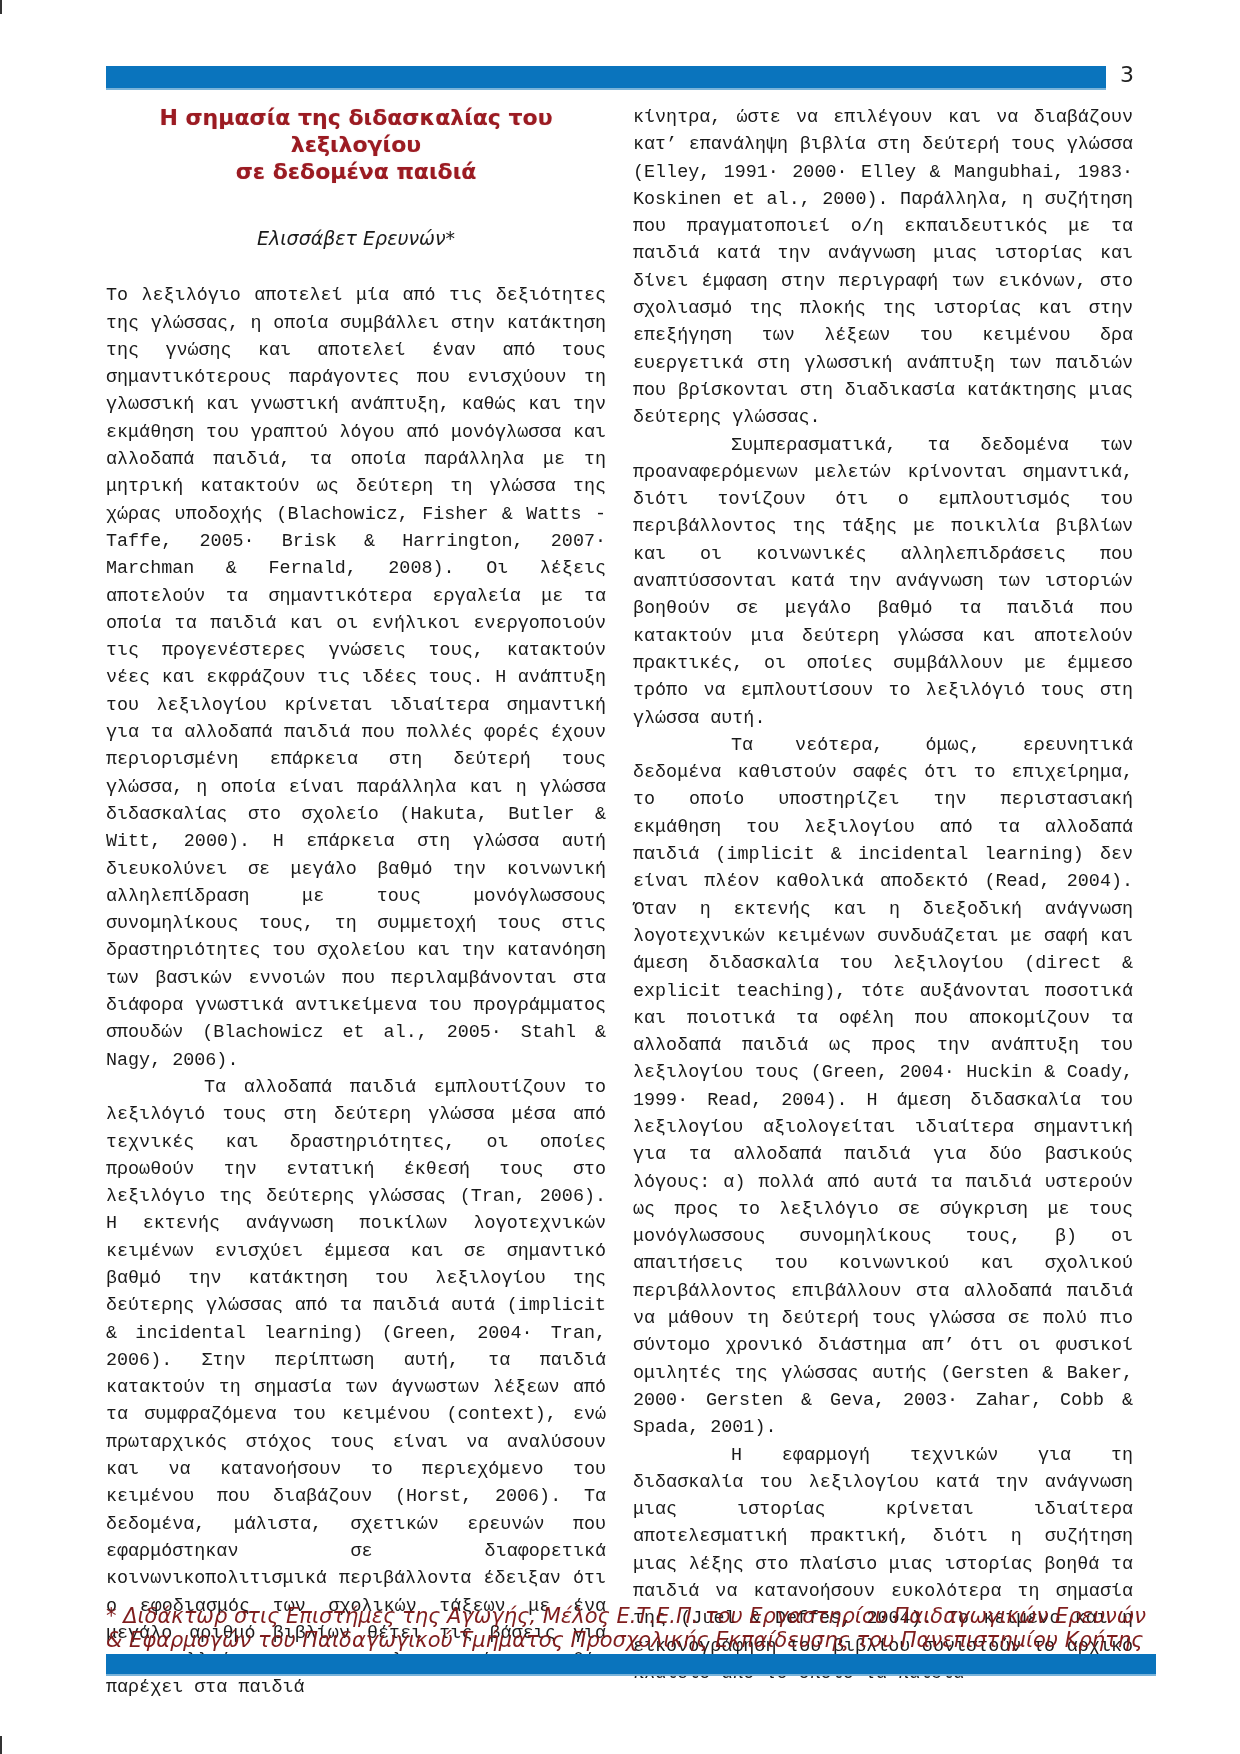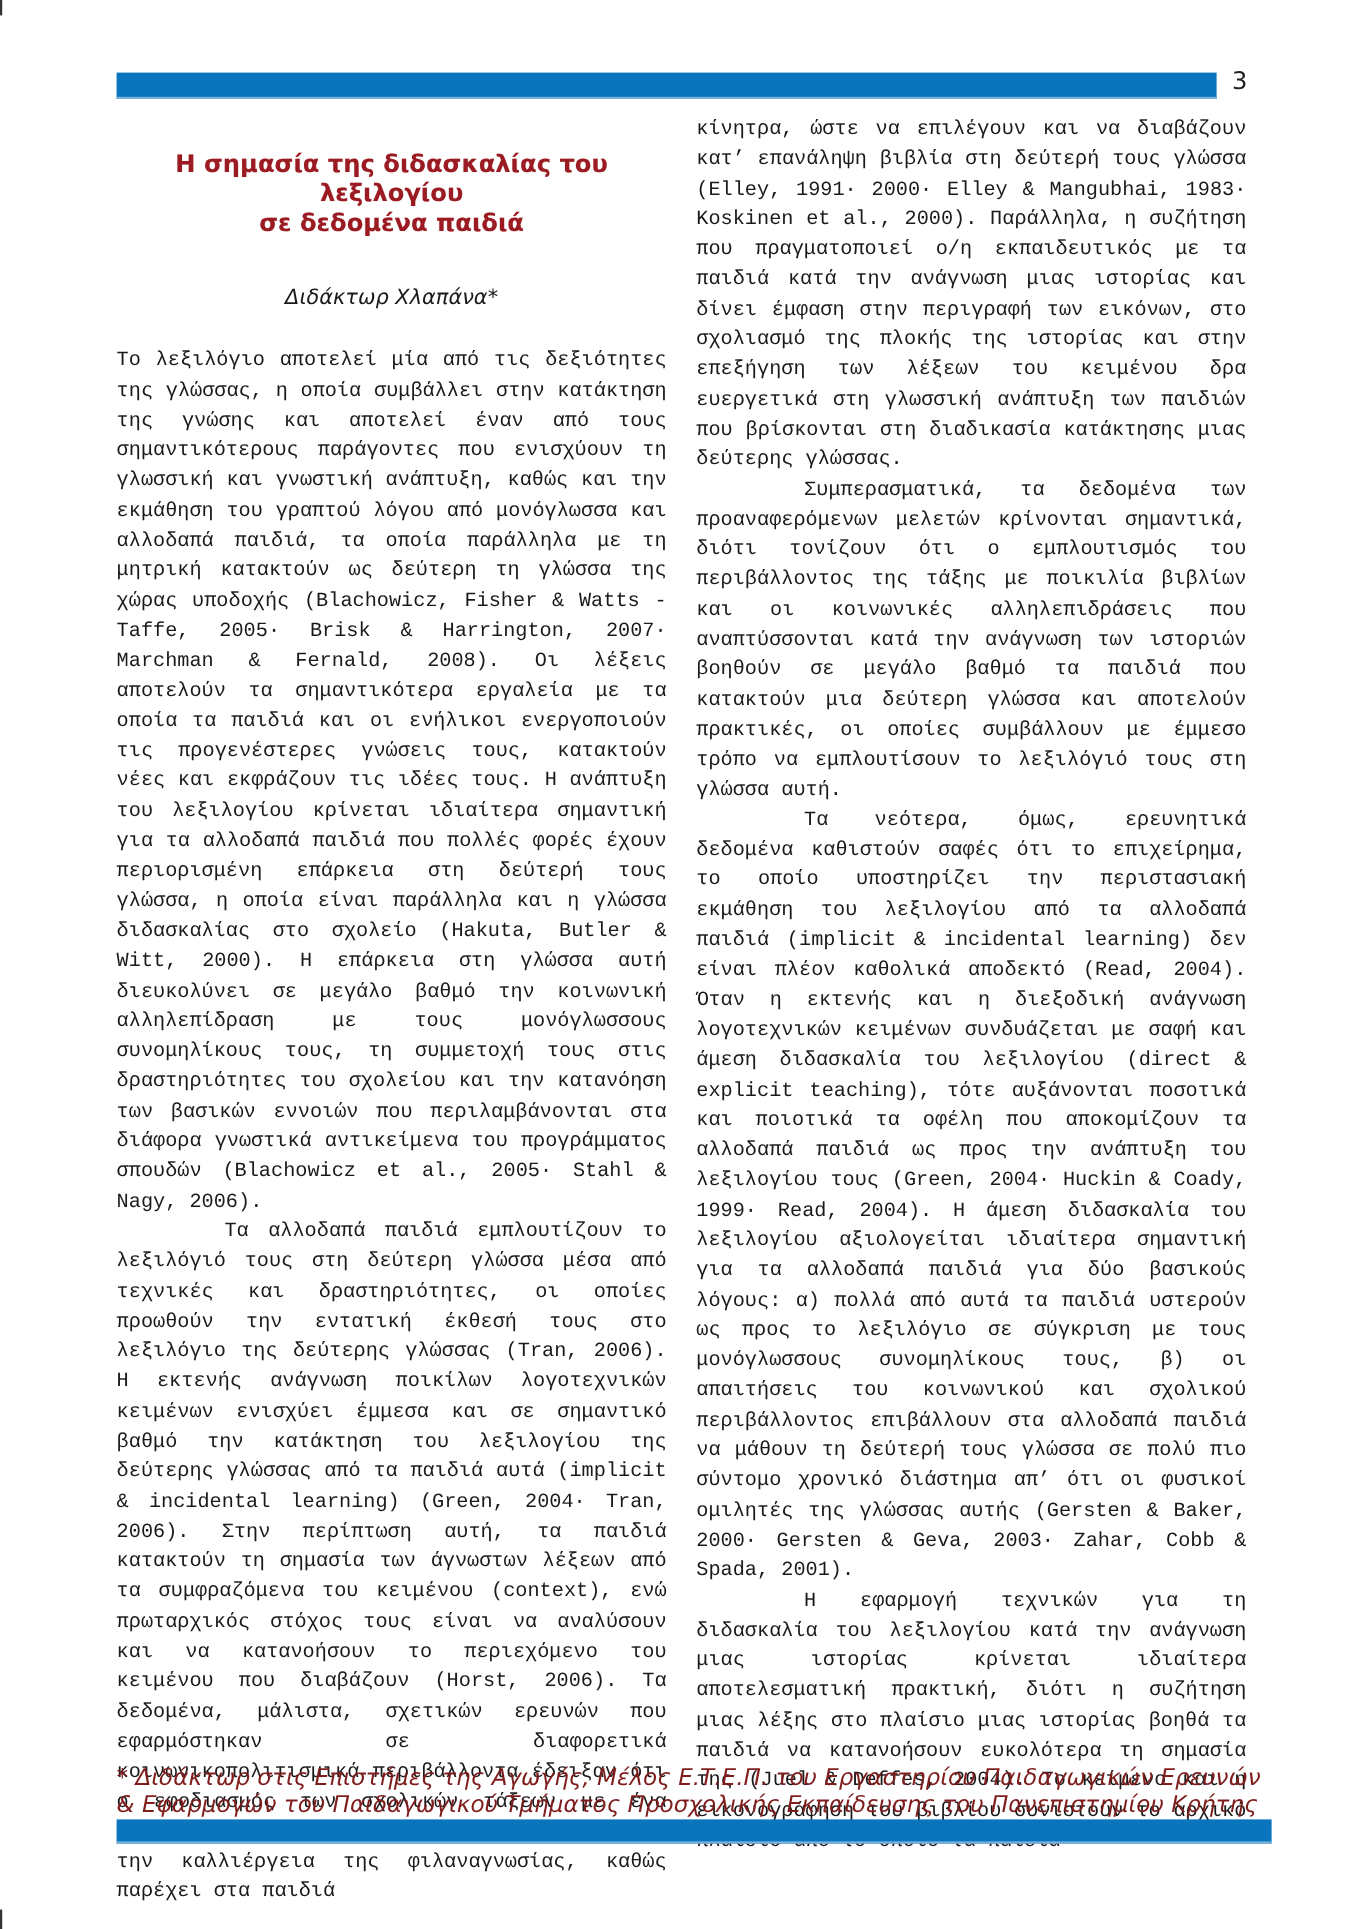--- a/index.html
+++ b/index.html
@@ -6,21 +6,21 @@
   body { width: 1240px; height: 1754px; position: relative; overflow: hidden;
          font-family: "DejaVu Sans", sans-serif; color: #1a1a1a; }
   .crop-mark { position: absolute; width: 2px; background: #333; }
   .crop-top { left: 0; top: 0; height: 14px; }
   .crop-bottom { left: 0; top: 1736px; height: 18px; }
   .top-bar { position: absolute; left: 106px; top: 66px; width: 1000px; height: 22px;
              background: #0a74bd; border-bottom: 2px solid #7ab3d9; }
   .page-number { position: absolute; left: 1120px; top: 62px; font-size: 22px; color: #222; }
   .col { position: absolute; top: 104px; width: 500px; font-size: 18.4px; line-height: 27.3px;
          text-align: justify; }
-  .col-left { left: 106px; margin-top: 32px; }
+  .col-left { left: 106px; }
   .col-right { left: 633px; }
   .title { color: #9b1b22; font-weight: bold; font-size: 22px; line-height: 27px; text-align: center;
            margin: 0; text-shadow: 0 0 1px rgba(155,27,34,0.35); }
   .author { text-align: center; font-style: italic; font-size: 19px; margin: 40px 0 30px 0; }
   p.para { margin: 0; font-family: Liberation Mono, monospace; }
   p.indent { text-indent: 98px; }
   .footnote { position: absolute; left: 106px; top: 1604px; width: 1050px; font-style: italic;
               font-size: 21px; line-height: 24px; color: #7f1d1d; }
   .bottom-bar { position: absolute; left: 106px; top: 1654px; width: 1050px; height: 20px;
                 background: #0a74bd; border-bottom: 2px solid #7ab3d9; }
@@ -32,21 +32,21 @@
 <div class="crop-mark crop-bottom"></div>
 
 <div class="top-bar"></div>
 <div class="page-number">3</div>
 
 <div class="col col-left">
   <h1 class="title">
     <span>Η σημασία της διδασκαλίας του λεξιλογίου</span><br>
     <span>σε δεδομένα παιδιά</span>
   </h1>
-  <div class="author">Διδάκτωρ Χλαπάνα*</div>
+  <div class="author">Ελισσάβετ Ερευνών*</div>
   <p class="para">Το λεξιλόγιο αποτελεί μία από τις δεξιότητες της γλώσσας, η οποία συμβάλλει στην κατάκτηση της γνώσης και αποτελεί έναν από τους σημαντικότερους παράγοντες που ενισχύουν τη γλωσσική και γνωστική ανάπτυξη, καθώς και την εκμάθηση του γραπτού λόγου από μονόγλωσσα και αλλοδαπά παιδιά, τα οποία παράλληλα με τη μητρική κατακτούν ως δεύτερη τη γλώσσα της χώρας υποδοχής (Blachowicz, Fisher &amp; Watts - Taffe, 2005· Brisk &amp; Harrington, 2007· Marchman &amp; Fernald, 2008). Οι λέξεις αποτελούν τα σημαντικότερα εργαλεία με τα οποία τα παιδιά και οι ενήλικοι ενεργοποιούν τις προγενέστερες γνώσεις τους, κατακτούν νέες και εκφράζουν τις ιδέες τους. Η ανάπτυξη του λεξιλογίου κρίνεται ιδιαίτερα σημαντική για τα αλλοδαπά παιδιά που πολλές φορές έχουν περιορισμένη επάρκεια στη δεύτερή τους γλώσσα, η οποία είναι παράλληλα και η γλώσσα διδασκαλίας στο σχολείο (Hakuta, Butler &amp; Witt, 2000). Η επάρκεια στη γλώσσα αυτή διευκολύνει σε μεγάλο βαθμό την κοινωνική αλληλεπίδραση με τους μονόγλωσσους συνομηλίκους τους, τη συμμετοχή τους στις δραστηριότητες του σχολείου και την κατανόηση των βασικών εννοιών που περιλαμβάνονται στα διάφορα γνωστικά αντικείμενα του προγράμματος σπουδών (Blachowicz et al., 2005· Stahl &amp; Nagy, 2006).</p>
   <p class="para indent">Τα αλλοδαπά παιδιά εμπλουτίζουν το λεξιλόγιό τους στη δεύτερη γλώσσα μέσα από τεχνικές και δραστηριότητες, οι οποίες προωθούν την εντατική έκθεσή τους στο λεξιλόγιο της δεύτερης γλώσσας (Tran, 2006). Η εκτενής ανάγνωση ποικίλων λογοτεχνικών κειμένων ενισχύει έμμεσα και σε σημαντικό βαθμό την κατάκτηση του λεξιλογίου της δεύτερης γλώσσας από τα παιδιά αυτά (implicit &amp; incidental learning) (Green, 2004· Tran, 2006). Στην περίπτωση αυτή, τα παιδιά κατακτούν τη σημασία των άγνωστων λέξεων από τα συμφραζόμενα του κειμένου (context), ενώ πρωταρχικός στόχος τους είναι να αναλύσουν και να κατανοήσουν το περιεχόμενο του κειμένου που διαβάζουν (Horst, 2006). Τα δεδομένα, μάλιστα, σχετικών ερευνών που εφαρμόστηκαν σε διαφορετικά κοινωνικοπολιτισμικά περιβάλλοντα έδειξαν ότι ο εφοδιασμός των σχολικών τάξεων με ένα μεγάλο αριθμό βιβλίων θέτει τις βάσεις για την καλλιέργεια της φιλαναγνωσίας, καθώς παρέχει στα παιδιά</p>
 </div>
 
 <div class="col col-right">
   <p class="para">κίνητρα, ώστε να επιλέγουν και να διαβάζουν κατ’ επανάληψη βιβλία στη δεύτερή τους γλώσσα (Elley, 1991· 2000· Elley &amp; Mangubhai, 1983· Koskinen et al., 2000). Παράλληλα, η συζήτηση που πραγματοποιεί ο/η εκπαιδευτικός με τα παιδιά κατά την ανάγνωση μιας ιστορίας και δίνει έμφαση στην περιγραφή των εικόνων, στο σχολιασμό της πλοκής της ιστορίας και στην επεξήγηση των λέξεων του κειμένου δρα ευεργετικά στη γλωσσική ανάπτυξη των παιδιών που βρίσκονται στη διαδικασία κατάκτησης μιας δεύτερης γλώσσας.</p>
   <p class="para indent">Συμπερασματικά, τα δεδομένα των προαναφερόμενων μελετών κρίνονται σημαντικά, διότι τονίζουν ότι ο εμπλουτισμός του περιβάλλοντος της τάξης με ποικιλία βιβλίων και οι κοινωνικές αλληλεπιδράσεις που αναπτύσσονται κατά την ανάγνωση των ιστοριών βοηθούν σε μεγάλο βαθμό τα παιδιά που κατακτούν μια δεύτερη γλώσσα και αποτελούν πρακτικές, οι οποίες συμβάλλουν με έμμεσο τρόπο να εμπλουτίσουν το λεξιλόγιό τους στη γλώσσα αυτή.</p>
   <p class="para indent">Τα νεότερα, όμως, ερευνητικά δεδομένα καθιστούν σαφές ότι το επιχείρημα, το οποίο υποστηρίζει την περιστασιακή εκμάθηση του λεξιλογίου από τα αλλοδαπά παιδιά (implicit &amp; incidental learning) δεν είναι πλέον καθολικά αποδεκτό (Read, 2004). Όταν η εκτενής και η διεξοδική ανάγνωση λογοτεχνικών κειμένων συνδυάζεται με σαφή και άμεση διδασκαλία του λεξιλογίου (direct &amp; explicit teaching), τότε αυξάνονται ποσοτικά και ποιοτικά τα οφέλη που αποκομίζουν τα αλλοδαπά παιδιά ως προς την ανάπτυξη του λεξιλογίου τους (Green, 2004· Huckin &amp; Coady, 1999· Read, 2004). Η άμεση διδασκαλία του λεξιλογίου αξιολογείται ιδιαίτερα σημαντική για τα αλλοδαπά παιδιά για δύο βασικούς λόγους: α) πολλά από αυτά τα παιδιά υστερούν ως προς το λεξιλόγιο σε σύγκριση με τους μονόγλωσσους συνομηλίκους τους, β) οι απαιτήσεις του κοινωνικού και σχολικού περιβάλλοντος επιβάλλουν στα αλλοδαπά παιδιά να μάθουν τη δεύτερή τους γλώσσα σε πολύ πιο σύντομο χρονικό διάστημα απ’ ότι οι φυσικοί ομιλητές της γλώσσας αυτής (Gersten &amp; Baker, 2000· Gersten &amp; Geva, 2003· Zahar, Cobb &amp; Spada, 2001).</p>
   <p class="para indent">Η εφαρμογή τεχνικών για τη διδασκαλία του λεξιλογίου κατά την ανάγνωση μιας ιστορίας κρίνεται ιδιαίτερα αποτελεσματική πρακτική, διότι η συζήτηση μιας λέξης στο πλαίσιο μιας ιστορίας βοηθά τα παιδιά να κατανοήσουν ευκολότερα τη σημασία της (Juel &amp; Deffes, 2004). Το κείμενο και η εικονογράφηση του βιβλίου συνιστούν το αρχικό πλαίσιο από το οποίο τα παιδιά</p>
 </div>

